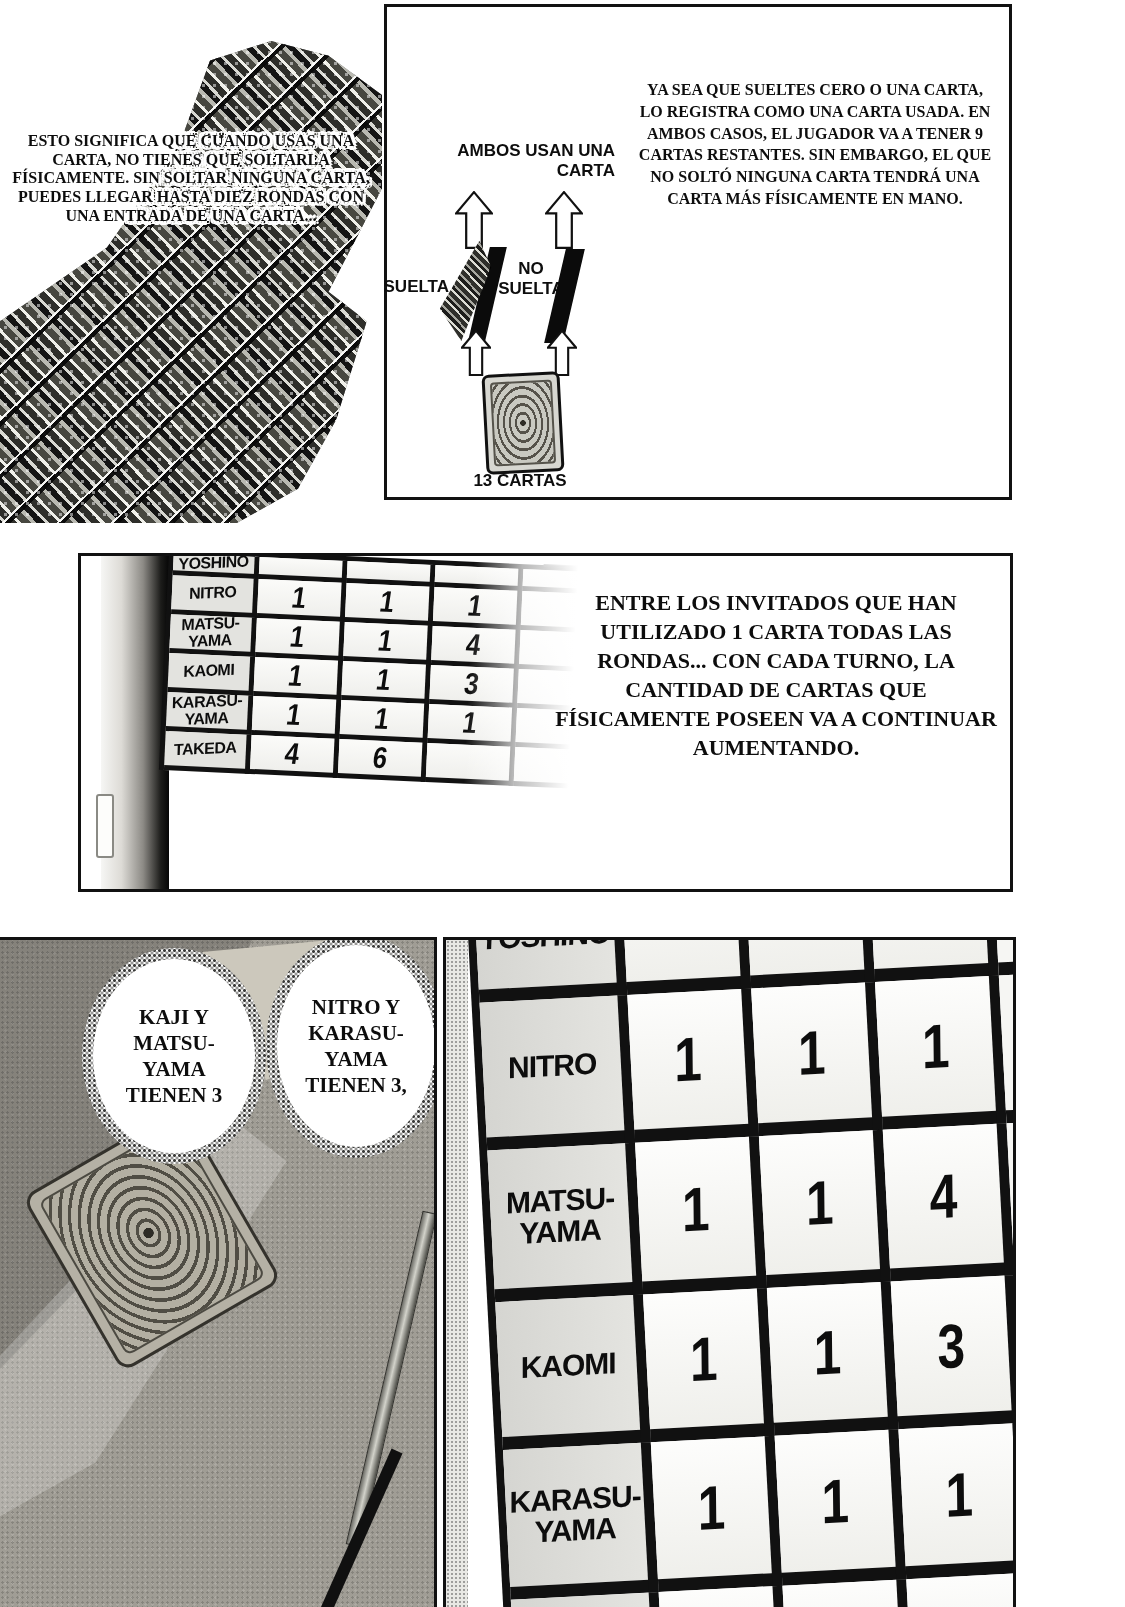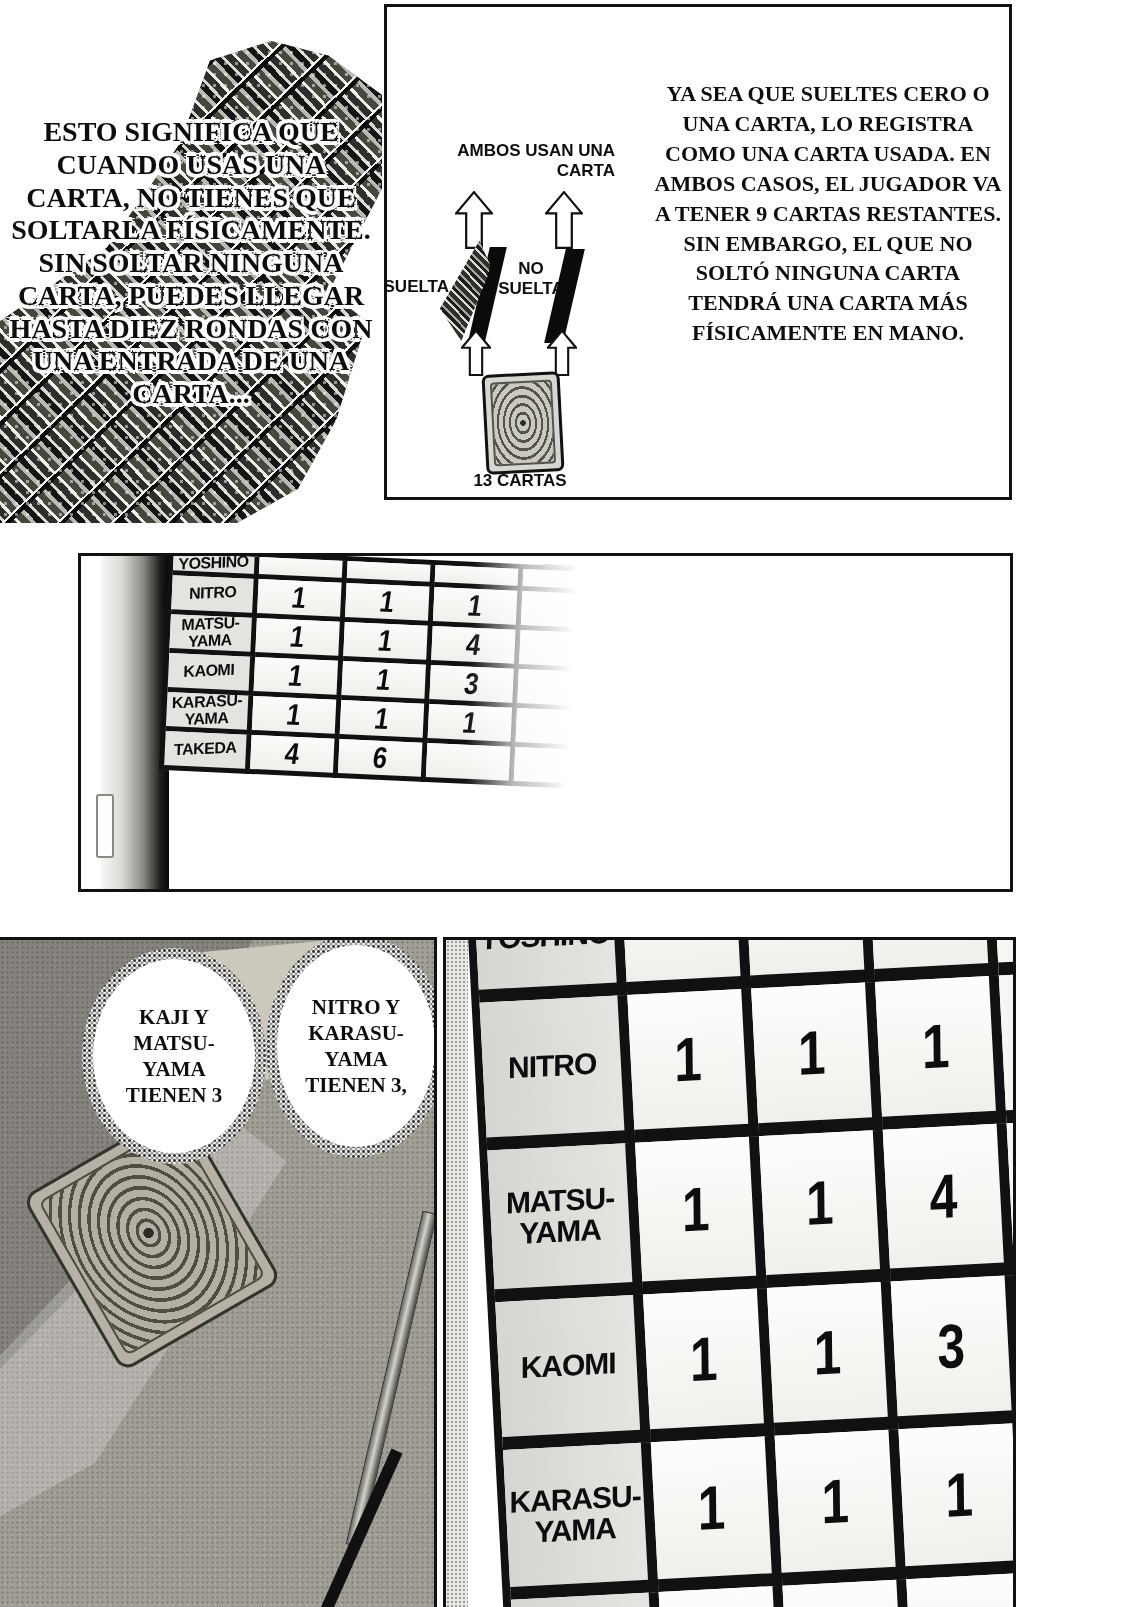--- a/index.html
+++ b/index.html
@@ -12,21 +12,21 @@
 
   
   .p1{left:0;top:0;width:382px;height:535px;}
   .p1-art{left:0;top:36px;width:382px;height:492px;
     clip-path:polygon(55% 5%,71% 1%,86% 4%,100% 12%,100% 31%,86% 52%,96% 58%,88% 78%,78% 92%,62% 99%,0 99%,0 58%,28% 43%,47% 22%);
     background:
       radial-gradient(rgba(255,255,255,.5) 1.5px, transparent 2px) 0 0/11px 11px,
       repeating-linear-gradient(-44deg, rgba(252,252,250,.95) 0 2px, rgba(0,0,0,0) 2px 34px, rgba(8,8,8,.95) 34px 38px),
       repeating-linear-gradient(46deg,#141414 0 6px,#d8d8d2 6px 9px,#2e2e2a 9px 16px,#efefe9 16px 19px,#474740 19px 26px,#b9b9b1 26px 30px),
       #777;}
-  .p1-cap{left:8px;top:116px;width:366px;font-size:28px;line-height:1.17;z-index:3;
+  .p1-cap{left:8px;top:132px;width:366px;font-size:16px;line-height:1.17;z-index:3;
     text-shadow:-3px -3px 0 #fff,3px -3px 0 #fff,-3px 3px 0 #fff,3px 3px 0 #fff,0 -3px 0 #fff,0 3px 0 #fff,-3px 0 0 #fff,3px 0 0 #fff,0 4px 0 #fff,0 -4px 0 #fff;}
 
   
   .p2{left:384px;top:4px;width:622px;height:490px;border:3px solid #111;background:#fff;}
   .sans{font-family:"Liberation Sans",sans-serif;}
   .d-title{left:28px;top:134px;width:200px;font-weight:bold;font-size:17px;line-height:1.2;text-align:right;}
   .arrow svg{display:block;}
   .arr-bl{left:68px;top:184px;}
   .arr-br{left:158px;top:184px;}
   .arr-sl{left:74px;top:322px;}
@@ -39,21 +39,21 @@
     clip-path:polygon(55% 0%,100% 24%,72% 100%,0% 72%);
     background:repeating-linear-gradient(35deg,#1d1d1b 0 3px,#a9a9a1 3px 5px,#2f2f2b 5px 9px,#ddddd5 9px 11px);}
   .card-black2{left:168px;top:242px;width:19px;height:94px;background:#0b0b0b;transform:skewX(-13deg);}
   .deck-card{left:97px;top:366px;width:72px;height:94px;border:3px solid #111;border-radius:7px;
     background:#d7d7d1;transform:rotate(-3deg);}
   .deck-card::before{content:"";position:absolute;inset:5px;border:2px solid #55534b;border-radius:4px;
     background:
       radial-gradient(circle 5px at 50% 50%, #2e2c26 55%, transparent 60%),
       repeating-radial-gradient(ellipse 24px 34px at 50% 50%, #55524a 0 2px, #c9c9c1 2px 6px);}
   .lbl-deck{left:50px;top:464px;width:166px;font-weight:bold;font-size:17px;text-align:center;}
-  .p2-cap{left:250px;top:72px;width:356px;font-size:22px;line-height:1.36;margin-left:13px;}
+  .p2-cap{left:250px;top:72px;width:356px;font-size:16px;line-height:1.36;}
 
   
   .p3{left:78px;top:553px;width:929px;height:333px;border:3px solid #111;background:#fff;overflow:hidden;}
   .p3-doorwhite{left:0;top:0;width:20px;height:100%;background:#fff;border-right:2px solid #b9b9b3;}
   .p3-doorgrad{left:20px;top:0;width:68px;height:100%;
     background:linear-gradient(90deg,#f6f6f4 0%,#dddbd6 30%,#8c8a85 62%,#1c1c1a 88%,#060606 100%);}
   .p3-handle{left:15px;top:238px;width:14px;height:60px;background:#fdfdfb;border:2px solid #8a8a84;border-radius:3px;}
   .p3-board{left:88px;top:-8px;transform:rotate(2.6deg);transform-origin:0 0;}
   .row{display:flex;}
   .cell{box-sizing:border-box;border-right:5px solid #111;border-bottom:5px solid #111;
@@ -296,20 +296,21 @@
             <span></span>
           </div>
         <div class="cell val-c">
             <span></span>
           </div>
       </div>
       <div class="p3-topline"></div>
       <div class="p3-fade"></div>
     </div>
 
+    <div class="abs p3-cap cap">ENTRE LOS INVITADOS QUE HAN UTILIZADO 1 CARTA TODAS LAS RONDAS... CON CADA TURNO, LA CANTIDAD DE CARTAS QUE FÍSICAMENTE POSEEN VA A CONTINUAR AUMENTANDO.</div>
   </div>
 
   <div class="abs p4">
     <div class="abs p4-dark"></div>
     <div class="abs p4-paper"></div>
     <div class="abs p4-lightband"></div>
     <div class="abs p4-card"></div>
     <div class="abs p4-pen1"></div>
     <div class="abs p4-pen2"></div>
 

